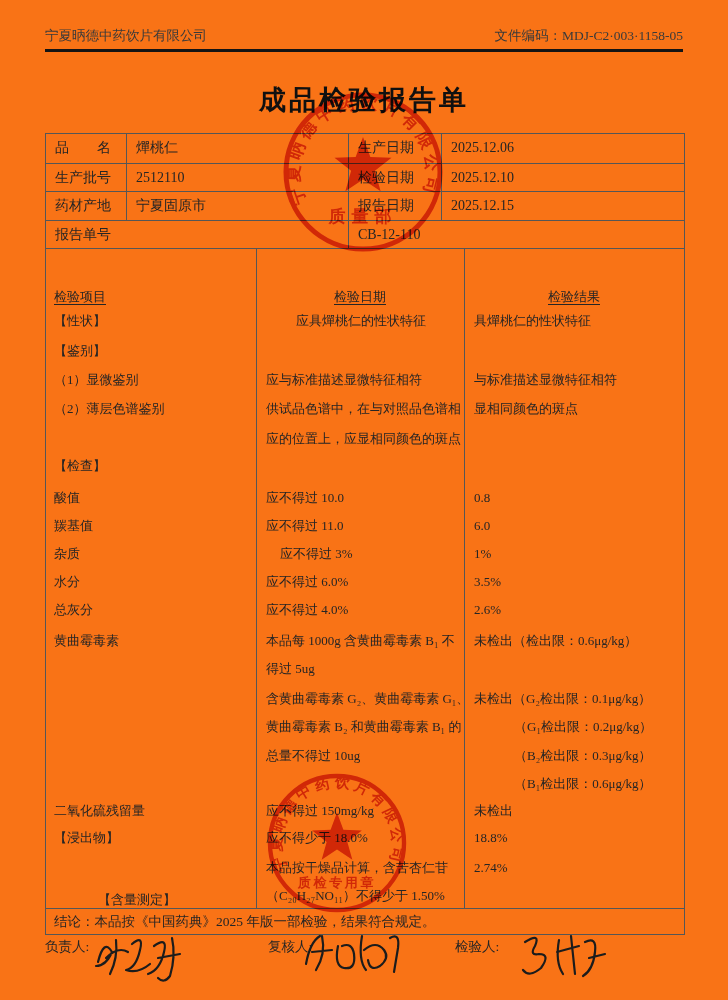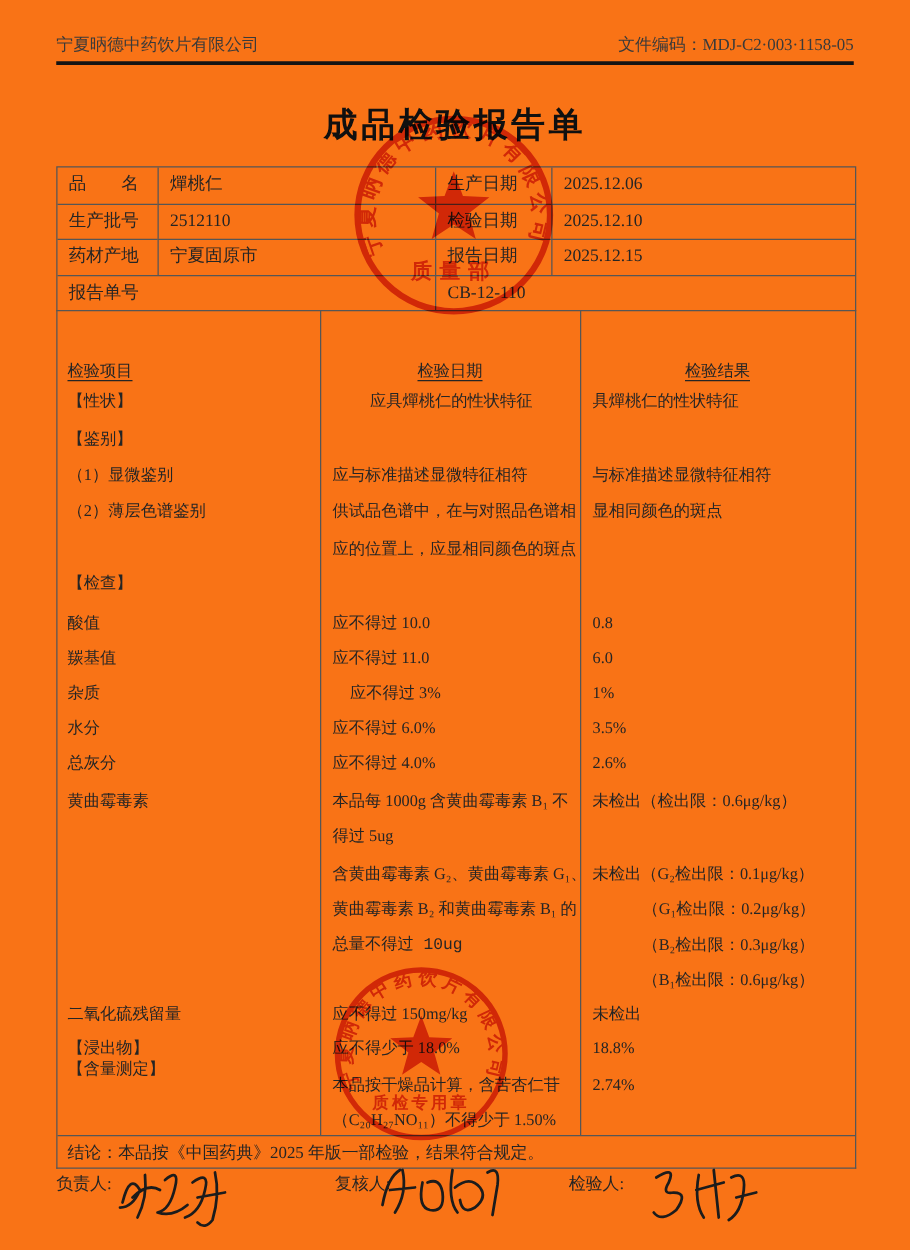--- a/index.html
+++ b/index.html
@@ -87,38 +87,38 @@
         <div class="tline" style="top: 152px;">（2）薄层色谱鉴别</div>
         <div class="tline" style="top: 209px;">【检查】</div>
         <div class="tline" style="top: 241px;">酸值</div>
         <div class="tline" style="top: 269px;">羰基值</div>
         <div class="tline" style="top: 297px;">杂质</div>
         <div class="tline" style="top: 325px;">水分</div>
         <div class="tline" style="top: 353px;">总灰分</div>
         <div class="tline" style="top: 384px;">黄曲霉毒素</div>
         <div class="tline" style="top: 554px;">二氧化硫残留量</div>
         <div class="tline" style="top: 581px;">【浸出物】</div>
-        <div class="tline" style="top: 598px;">【含量测定】</div>
+        <div class="tline" style="top: 643px; margin-left: 44px;">【含量测定】</div>
       </div>
     <div class="col" id="col-standards" style="left:210px;width:208px">
       <div class="th th-center">检验日期</div>
     <div class="tline" style="top: 64px; padding-left: 40px;">应具燀桃仁的性状特征</div>
         <div class="tline" style="top: 123px;">应与标准描述显微特征相符</div>
         <div class="tline" style="top: 152px;">供试品色谱中，在与对照品色谱相</div>
         <div class="tline" style="top: 182px;">应的位置上，应显相同颜色的斑点</div>
         <div class="tline" style="top: 241px;">应不得过 10.0</div>
         <div class="tline" style="top: 269px;">应不得过 11.0</div>
         <div class="tline" style="top: 297px; margin-left: 14px;">应不得过 3%</div>
         <div class="tline" style="top: 325px;">应不得过 6.0%</div>
         <div class="tline" style="top: 353px;">应不得过 4.0%</div>
         <div class="tline" style="top: 384px;">本品每 1000g 含黄曲霉毒素 B₁ 不</div>
         <div class="tline" style="top: 412px;">得过 5ug</div>
         <div class="tline" style="top: 442px;">含黄曲霉毒素 G₂、黄曲霉毒素 G₁、</div>
         <div class="tline" style="top: 470px;">黄曲霉毒素 B₂ 和黄曲霉毒素 B₁ 的</div>
-        <div class="tline" style="top: 499px; font-family: Liberation Mono, monospace;">总量不得过 10ug</div>
+        <div class="tline" style="top: 499px;">总量不得过 10ug</div>
         <div class="tline" style="top: 554px;">应不得过 150mg/kg</div>
         <div class="tline" style="top: 581px;">应不得少于 18.0%</div>
         <div class="tline" style="top: 611px;">本品按干燥品计算，含苦杏仁苷</div>
         <div class="tline" style="top: 639px;">（C₂₀H₂₇NO₁₁）不得少于 1.50%</div>
       </div>
     <div class="col" id="col-results" style="left:418px;width:220px">
       <div class="th th-center">检验结果</div>
     <div class="tline" style="top: 64px;">具燀桃仁的性状特征</div>
         <div class="tline" style="top: 123px;">与标准描述显微特征相符</div>
         <div class="tline" style="top: 152px;">显相同颜色的斑点</div>

